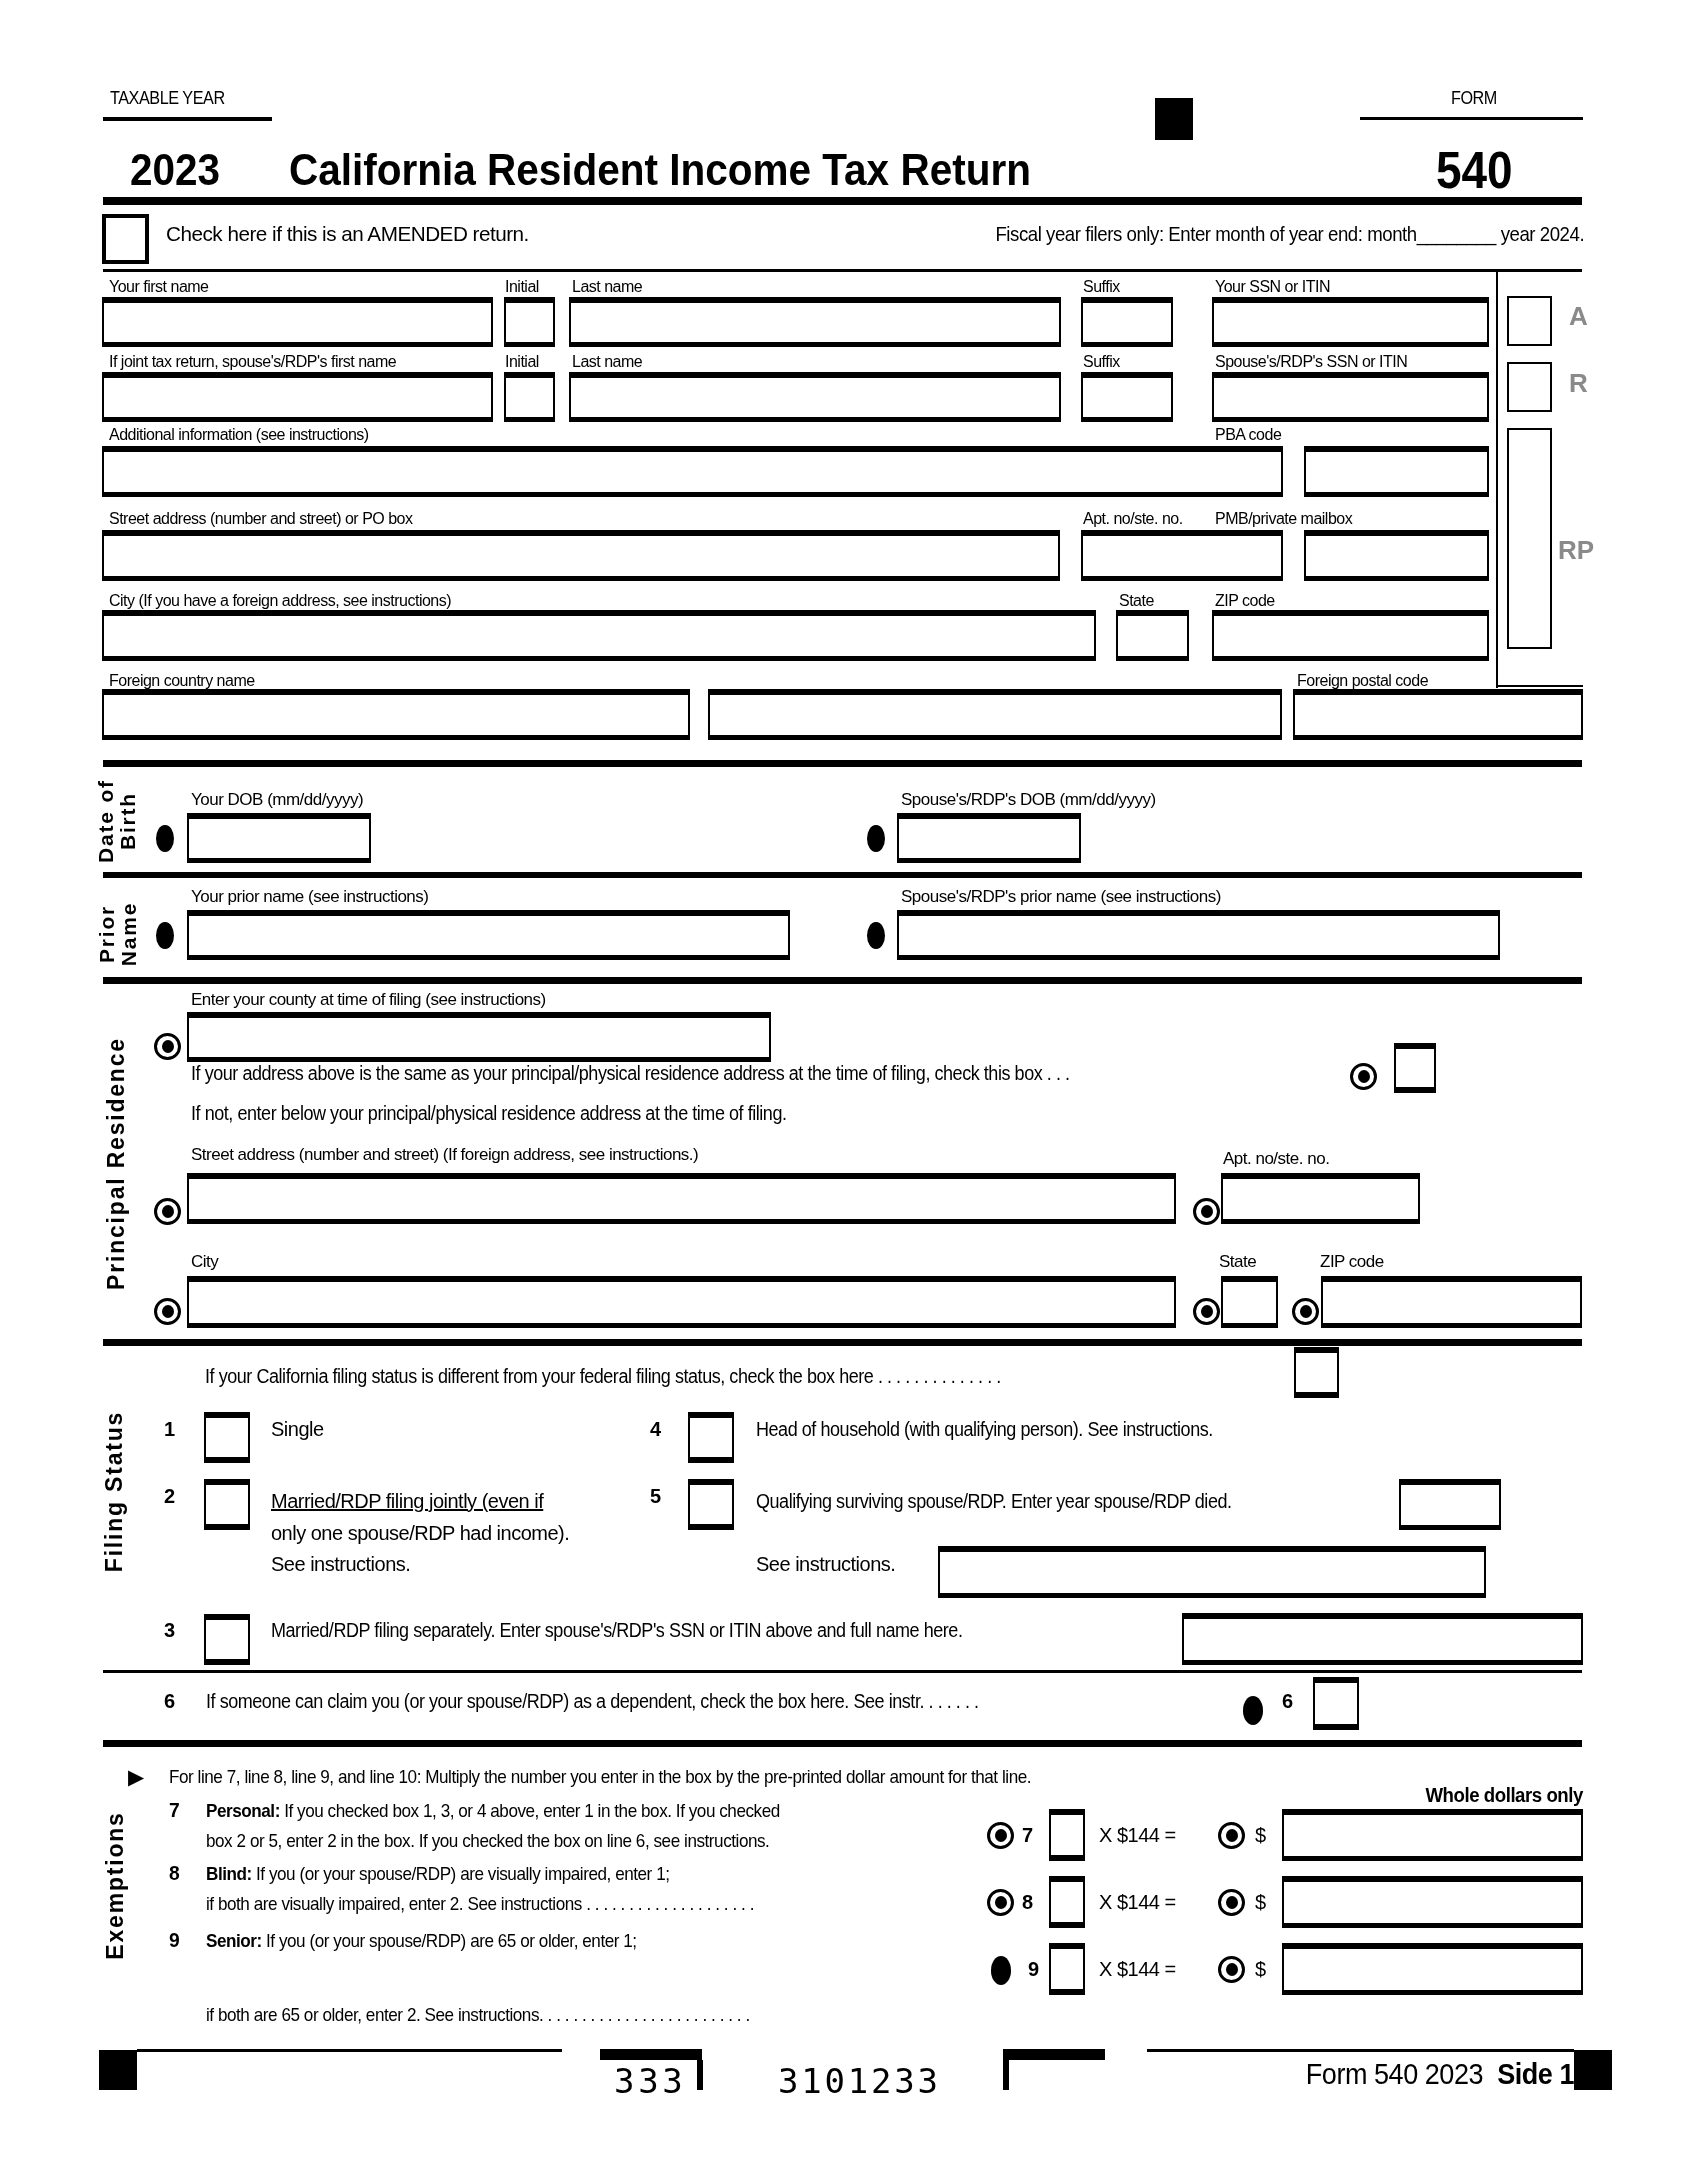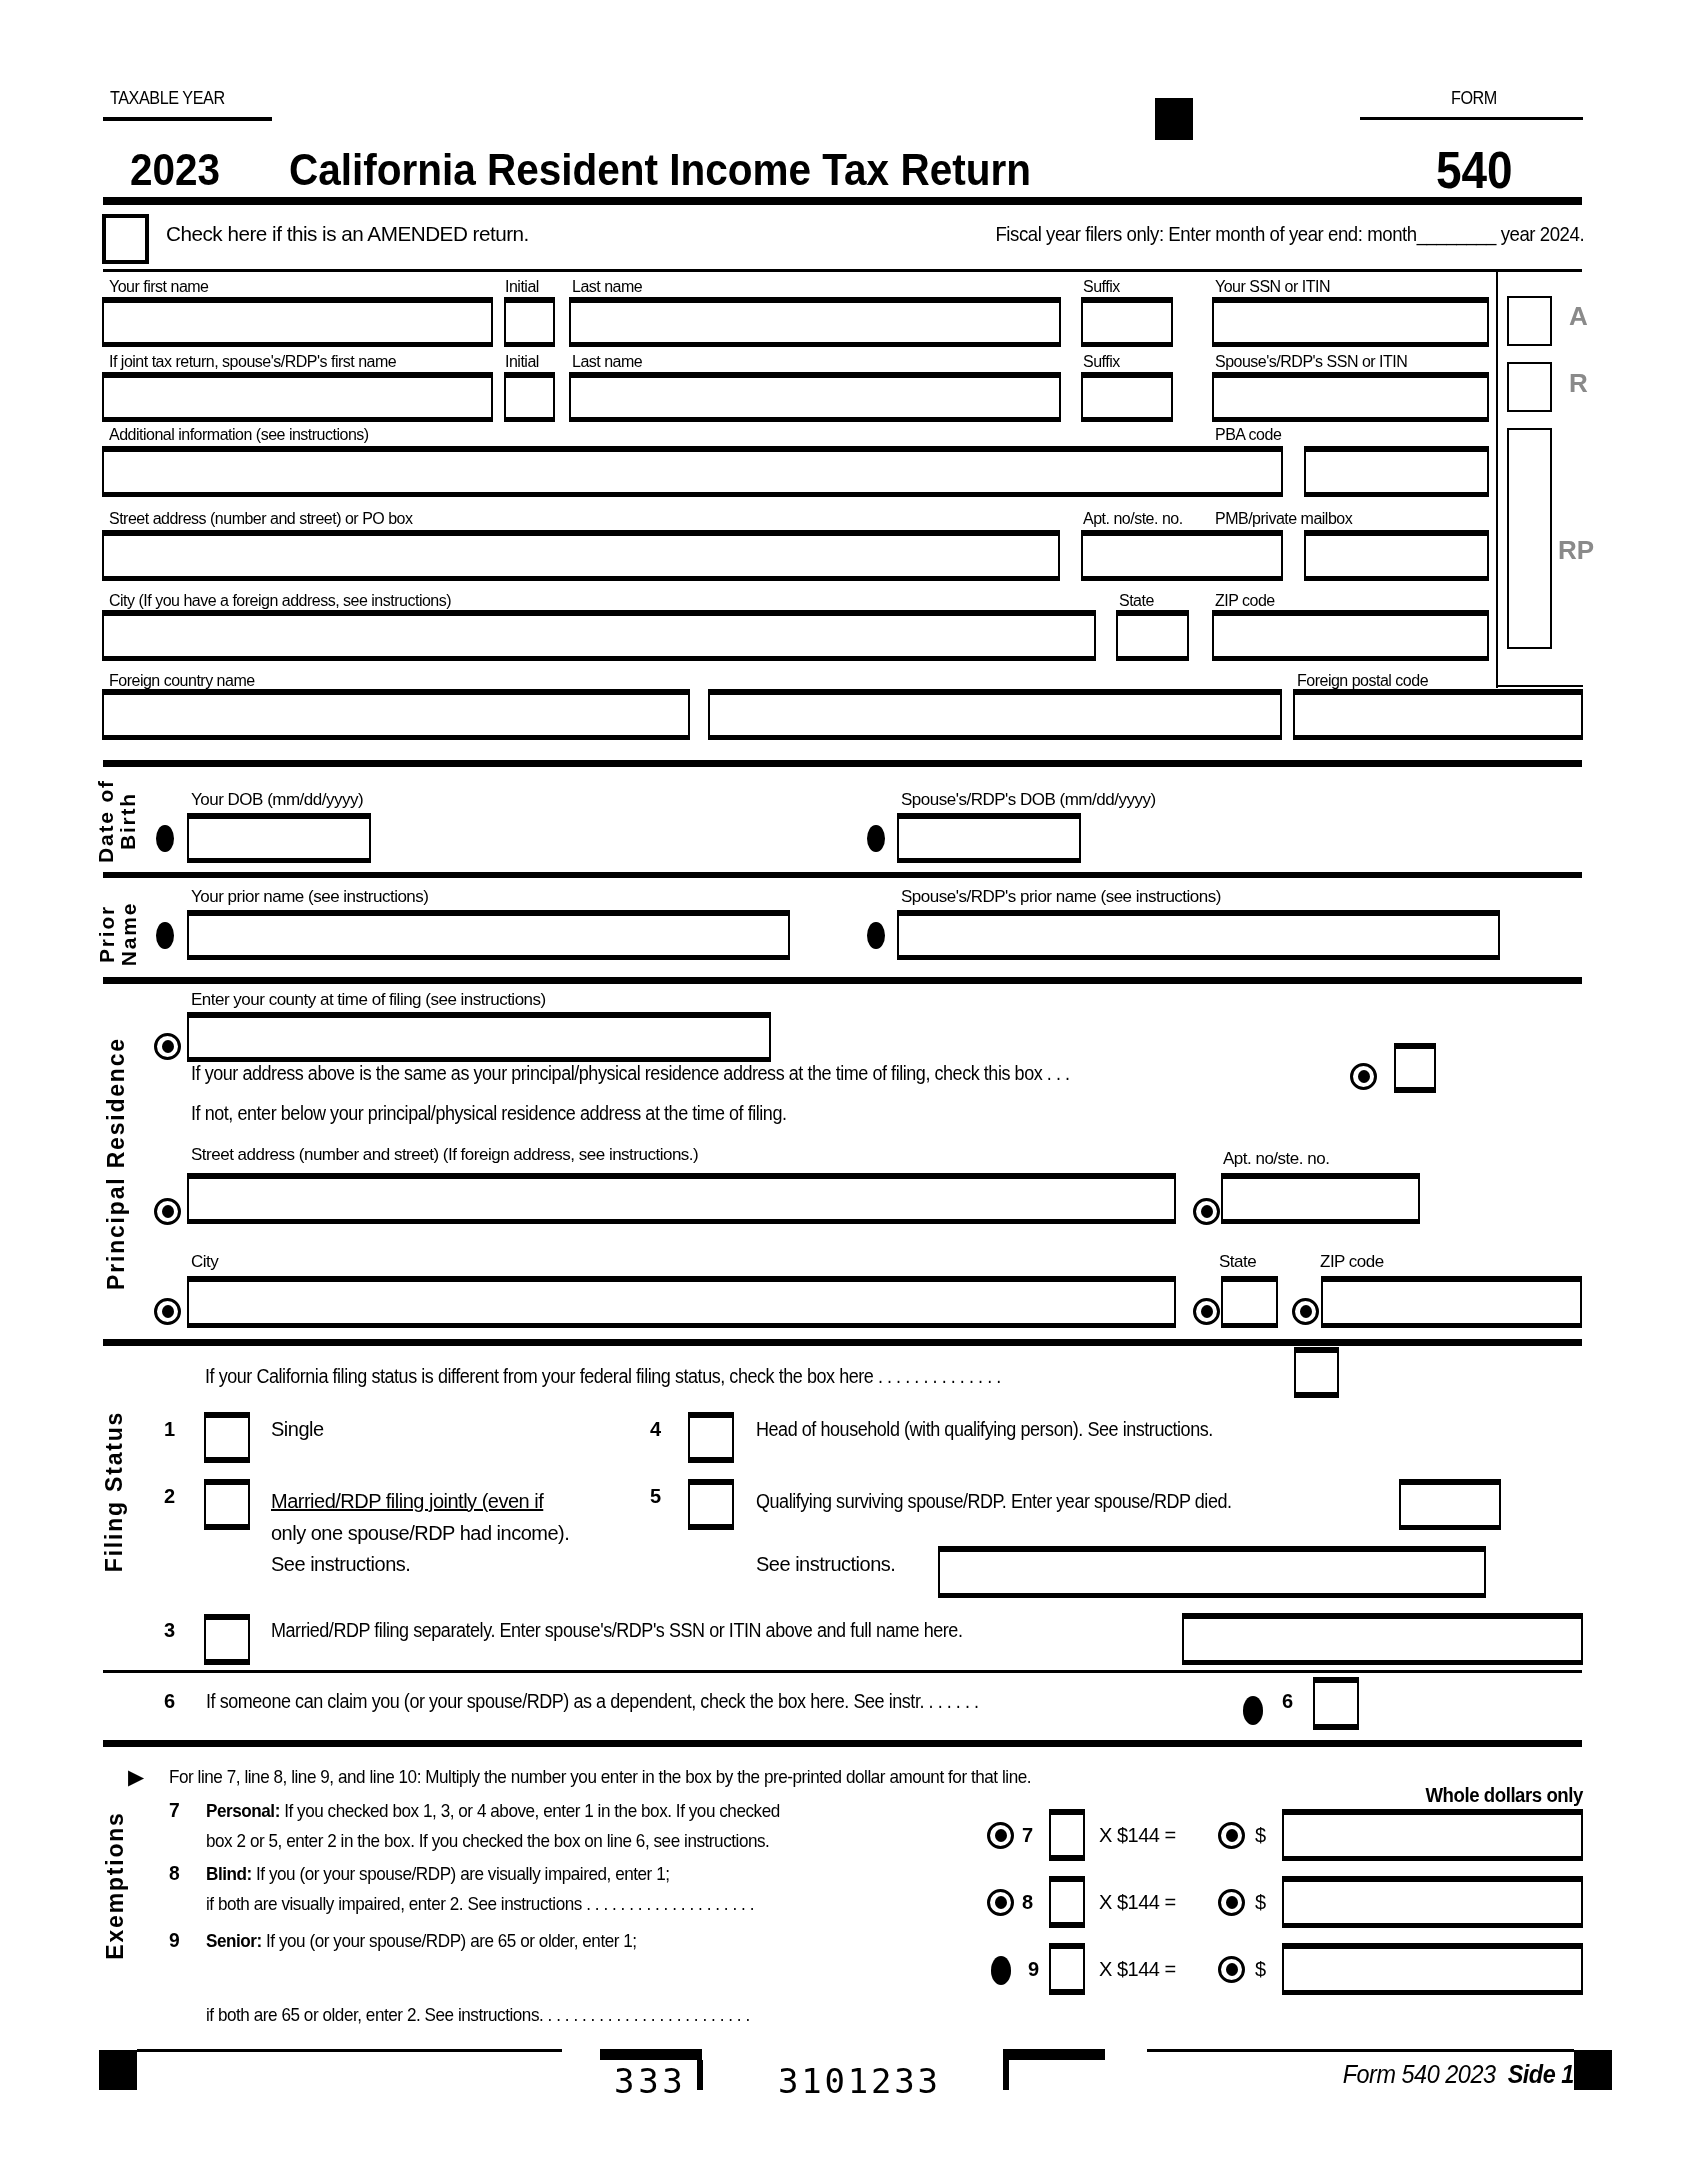--- a/index.html
+++ b/index.html
@@ -230,17 +230,17 @@
 
   <div class="abs rule" style="left:99px;top:2050px;width:38px;height:40px;"></div>
   <div class="abs rule" style="left:137px;top:2049px;width:425px;height:2.8px;"></div>
   <div class="abs rule" style="left:600px;top:2049px;width:102px;height:11px;"></div>
   <div class="abs rule" style="left:697px;top:2060px;width:5.5px;height:30px;"></div>
   <div class="abs mono" style="left:614px;top:2061px;font-size:34px;letter-spacing:3.7px;"><span>333</span></div>
   <div class="abs mono" style="left:778px;top:2061px;font-size:34px;letter-spacing:2.8px;"><span>3101233</span></div>
   <div class="abs rule" style="left:1003px;top:2049px;width:102px;height:11px;"></div>
   <div class="abs rule" style="left:1003px;top:2060px;width:5.5px;height:30px;"></div>
   <div class="abs rule" style="left:1147px;top:2049px;width:427px;height:2.8px;"></div>
-  <div class="abs txt" style="right:113px;top:2063px;font-size:26px;font-style:italic;"><span class="cxr"><span>Form 540  2023</span>&nbsp;&nbsp;<span class="b">Side 1</span></span></div>
+  <div class="abs txt" style="right:113px;top:2063px;font-size:30px;"><span class="cxr"><span>Form 540  2023</span>&nbsp;&nbsp;<span class="b">Side 1</span></span></div>
   <div class="abs rule" style="left:1574px;top:2050px;width:38px;height:40px;"></div>
 
 </div>
 
 
 </body></html>

